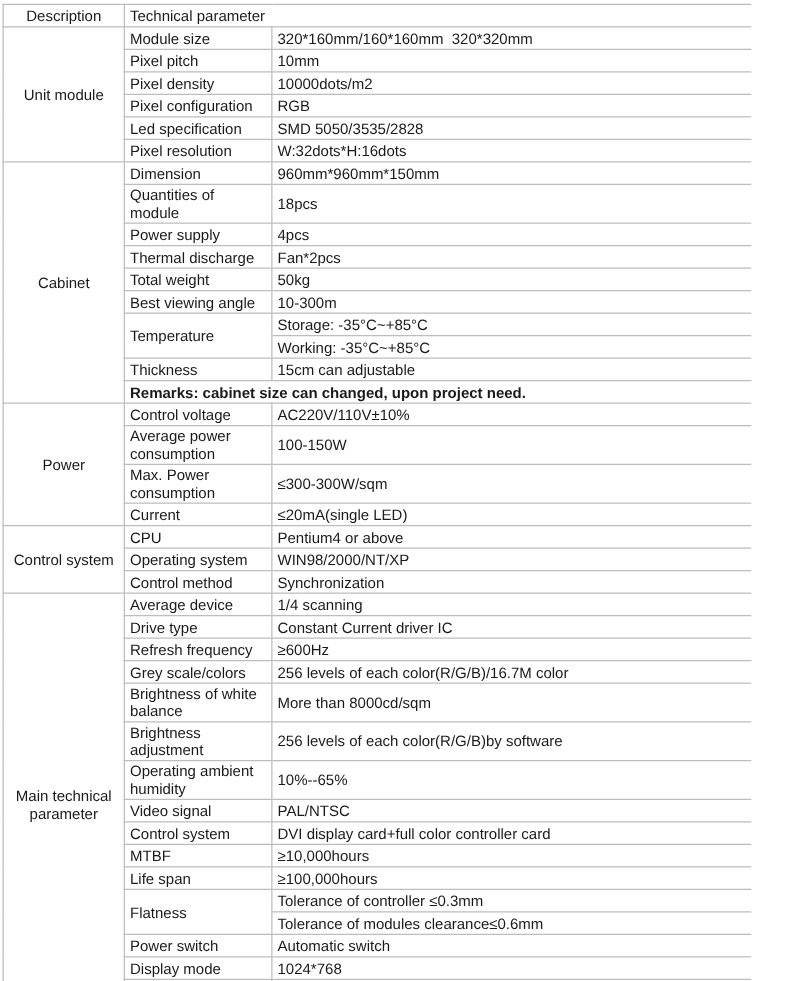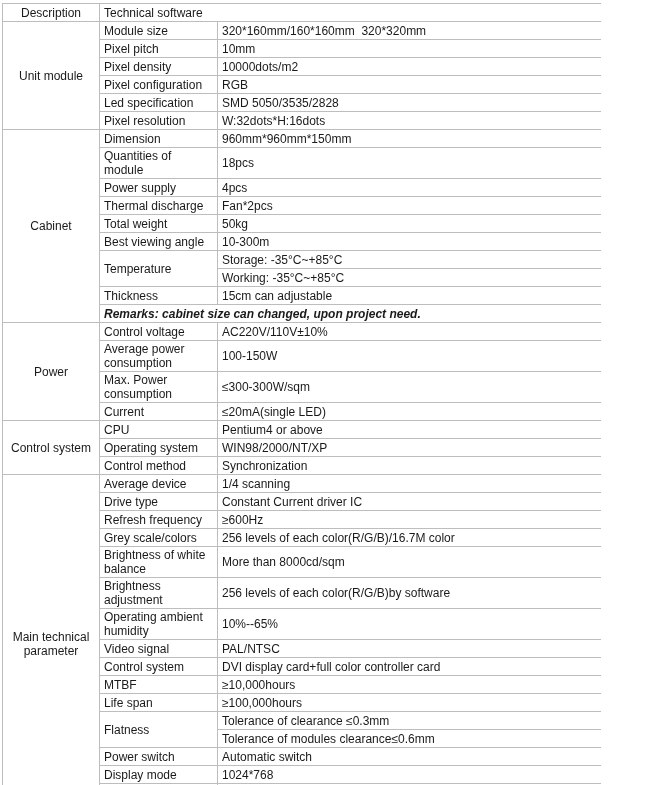--- a/index.html
+++ b/index.html
@@ -22,37 +22,37 @@
   col.c3{width:428px}
   td{
     border:1px solid var(--border-color);
     font-size:12px;line-height:14px;color:var(--text-color);
     padding:1px 3px;height:18px;box-sizing:border-box;
     vertical-align:middle;overflow:hidden;
   }
   td.cat{text-align:center;padding:1px 2px;}
   td.param{padding-left:4px;}
   td.value{padding-left:4px;white-space:pre-wrap;}
-  td.remark{font-weight:bold;padding-left:4px;font-style:italic;}
+  td.remark{font-weight:bold;padding-left:4px;}
   tr.partial td{height:30px;}
 </style>
 </head>
 <body>
 
 <div class="page">
   <table class="spec">
     <colgroup>
       <col class="c1">
         <col class="c2">
         <col class="c3">
     </colgroup>
     <tbody id="spec-body">
       <tr>
         <td class="cat">Description</td>
-        <td class="value" colspan="2">Technical software</td>
+        <td class="value" colspan="2">Technical parameter</td>
       </tr>
     <tr>
           <td class="cat" rowspan="6">Unit module</td>
           <td class="param" rowspan="1">Module size</td>
           <td class="value">320*160mm/160*160mm  320*320mm</td>
         </tr>
         <tr>
           <td class="param" rowspan="1">Pixel pitch</td>
           <td class="value">10mm</td>
         </tr>
@@ -181,21 +181,21 @@
         <tr>
           <td class="param" rowspan="1">MTBF</td>
           <td class="value">≥10,000hours</td>
         </tr>
         <tr>
           <td class="param" rowspan="1">Life span</td>
           <td class="value">≥100,000hours</td>
         </tr>
         <tr>
           <td class="param" rowspan="2">Flatness</td>
-          <td class="value">Tolerance of clearance ≤0.3mm</td>
+          <td class="value">Tolerance of controller ≤0.3mm</td>
         </tr>
         <tr>
           <td class="value">Tolerance of modules clearance≤0.6mm</td>
         </tr>
         <tr>
           <td class="param" rowspan="1">Power switch</td>
           <td class="value">Automatic switch</td>
         </tr>
         <tr>
           <td class="param" rowspan="1">Display mode</td>

